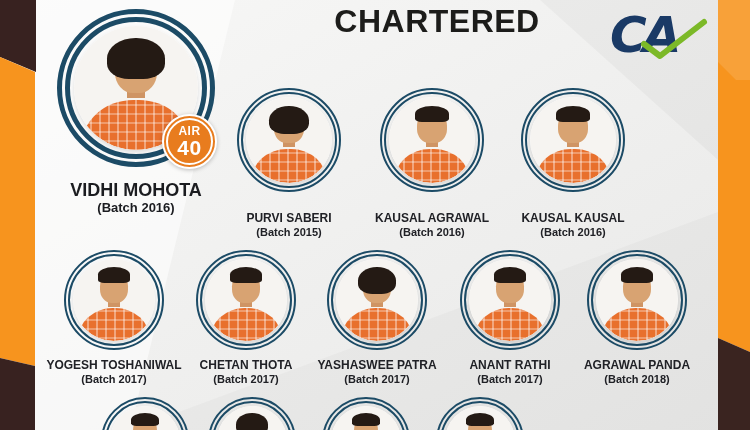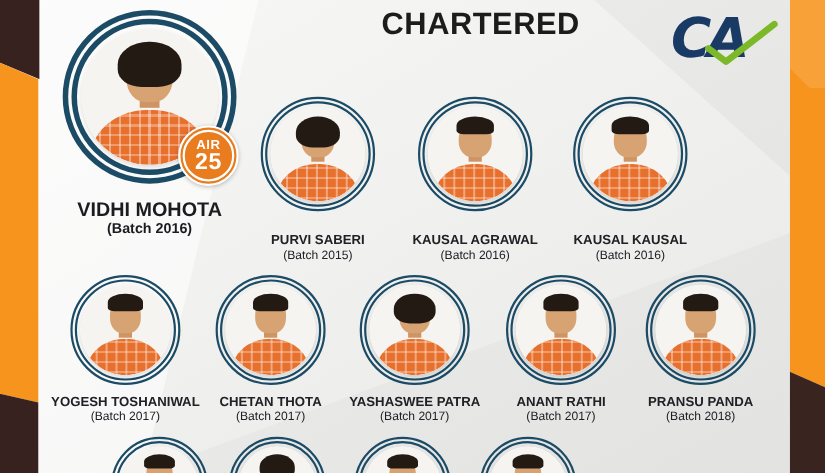--- a/index.html
+++ b/index.html
@@ -13,21 +13,21 @@
   .orange-left{background:#f7941e;clip-path:polygon(0 57px,35px 72px,35px 366px,0 358px);}
   .brown-bl{background:#382220;clip-path:polygon(0 358px,35px 366px,35px 430px,0 430px);}
   .orange-right{background:#f7941e;clip-path:polygon(718px 0,750px 0,750px 352px,718px 338px);}
   .orange-right-hl{background:rgba(255,255,255,.12);clip-path:polygon(718px 0,750px 0,750px 80px,736px 80px,718px 62px);}
   .brown-br{background:#3a2420;clip-path:polygon(718px 338px,750px 352px,750px 430px,718px 430px);}
   .white-wedge{background:rgba(255,255,255,.55);clip-path:polygon(35px 0,235px 0,130px 430px,35px 430px);}
   .gray-wedge-tr{background:rgba(0,0,0,.03);clip-path:polygon(540px 0,718px 0,718px 160px);}
   .gray-wedge-b{background:rgba(0,0,0,.022);clip-path:polygon(130px 430px,750px 430px,750px 200px);}
 
   .title{position:absolute;left:307px;top:5px;width:260px;text-align:center;
-    color:#1c1c1a;font-weight:bold;font-size:28px;line-height:33px;letter-spacing:.5px;}
+    color:#1c1c1a;font-weight:bold;font-size:32px;line-height:33px;letter-spacing:.5px;}
 
   .ca-logo{position:absolute;left:606px;top:2px;width:108px;height:66px;}
 
   
   .photo{position:relative;margin:0 auto;}
   .photo .r1,.photo .r2{position:absolute;border-radius:50%;border:2px solid #1c4b66;}
   .photo .r1{inset:0;}
   .photo .r2{inset:4px;}
   .photo .ph{position:absolute;inset:9px;border-radius:50%;background:#fcfcfc;overflow:hidden;
     box-shadow:0 2px 4px rgba(0,0,0,.12);}
@@ -52,21 +52,21 @@
     border-radius:55% 55% 22% 22%;}
   .avatar.female .hair{left:27%;width:46%;height:33%;border-radius:50% 50% 38% 38%;}
 
   
   .member{position:absolute;width:140px;text-align:center;}
   .row1{top:88px;}
   .row2{top:250px;}
   .row3{top:397px;width:88px;}
   .mname{margin-top:19px;font-size:12px;font-weight:bold;color:#202126;line-height:15px;}
   .row2 .mname{margin-top:8px;}
-  .mbatch{font-size:11px;font-weight:normal;color:#202126;line-height:13px;}
+  .mbatch{font-size:11px;font-weight:bold;color:#202126;line-height:13px;}
 
   
   .featured{position:absolute;left:51px;top:9px;width:170px;text-align:center;}
   .fname{margin-top:13px;font-size:18px;font-weight:bold;color:#1b1c20;line-height:20px;}
   .fbatch{font-size:13px;font-weight:bold;color:#1b1c20;line-height:16px;}
   .air{position:absolute;left:111px;top:105px;width:55px;height:55px;border-radius:50%;
     background:#e87c1e;border:2px solid #fff;box-sizing:border-box;color:#fff;text-align:center;
     box-shadow:0 1px 4px rgba(0,0,0,.25);}
   .air::before{content:"";position:absolute;inset:2px;border:2px solid #fff;border-radius:50%;}
   .air .l1{margin-top:9px;font-size:12px;font-weight:bold;line-height:12px;letter-spacing:.5px;}
@@ -104,21 +104,21 @@
           <div class="avatar female">
         <div class="shirt"></div>
             <div class="neck"></div>
             <div class="head"></div>
             <div class="hair"></div>
       </div>
         </div>
     </div>
     <div class="air">
       <div class="l1">AIR</div>
-      <div class="l2">25</div>
+      <div class="l2">40</div>
     </div>
     <div class="fname">VIDHI MOHOTA</div>
     <div class="fbatch">(Batch 2016)</div>
   </div>
 
   <div class="member row1" style="left:219px">
     <div class="photo s104">
       <div class="r1"></div>
         <div class="r2"></div>
       <div class="ph">
@@ -242,21 +242,21 @@
         <div class="r2"></div>
       <div class="ph">
           <div class="avatar">
         <div class="shirt"></div>
             <div class="neck"></div>
             <div class="head"></div>
             <div class="hair"></div>
       </div>
         </div>
     </div>
-    <div class="mname">PRANSU PANDA</div>
+    <div class="mname">AGRAWAL PANDA</div>
     <div class="mbatch">(Batch 2018)</div>
   </div>
 
   <div class="member row3" style="left:101px">
     <div class="photo s88">
       <div class="r1"></div>
         <div class="r2"></div>
       <div class="ph">
           <div class="avatar">
         <div class="head"></div>

